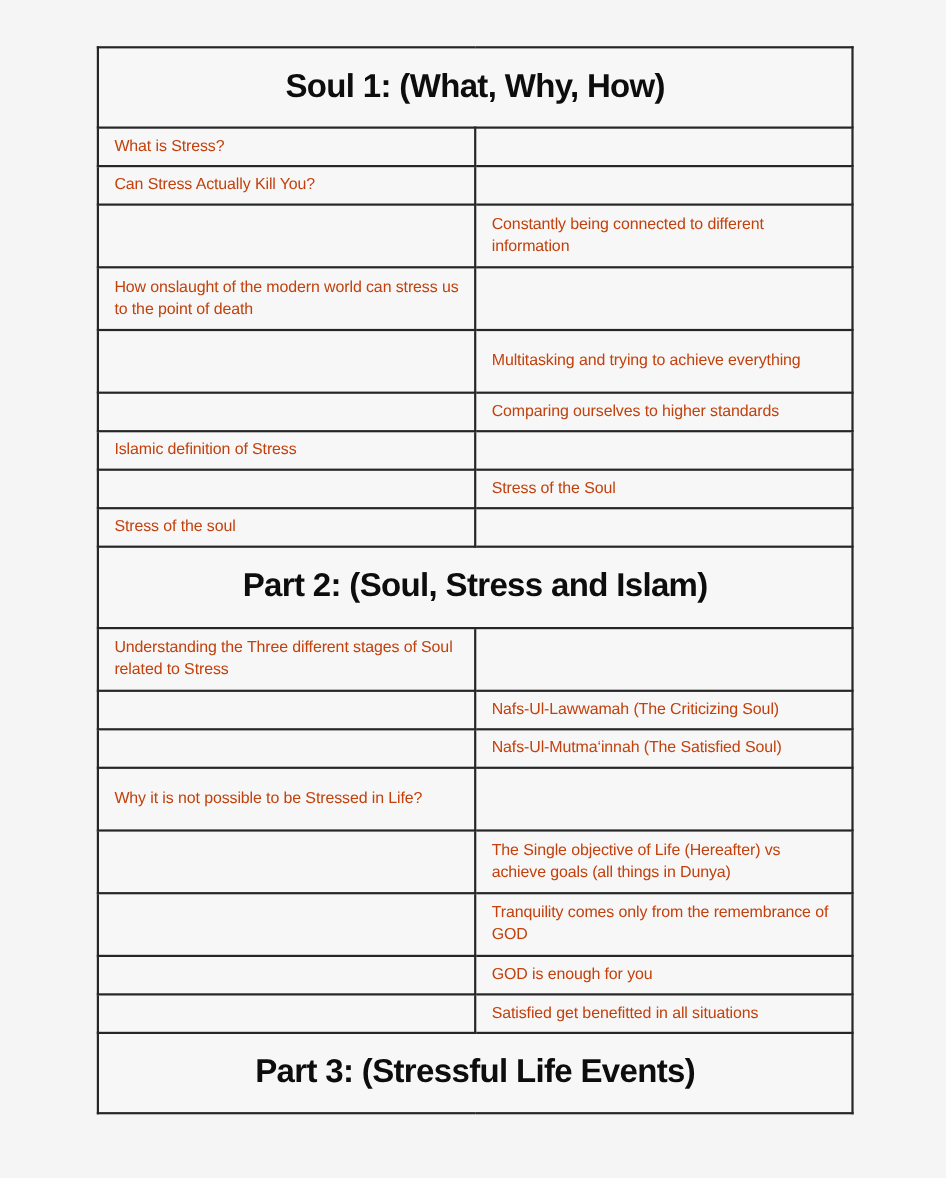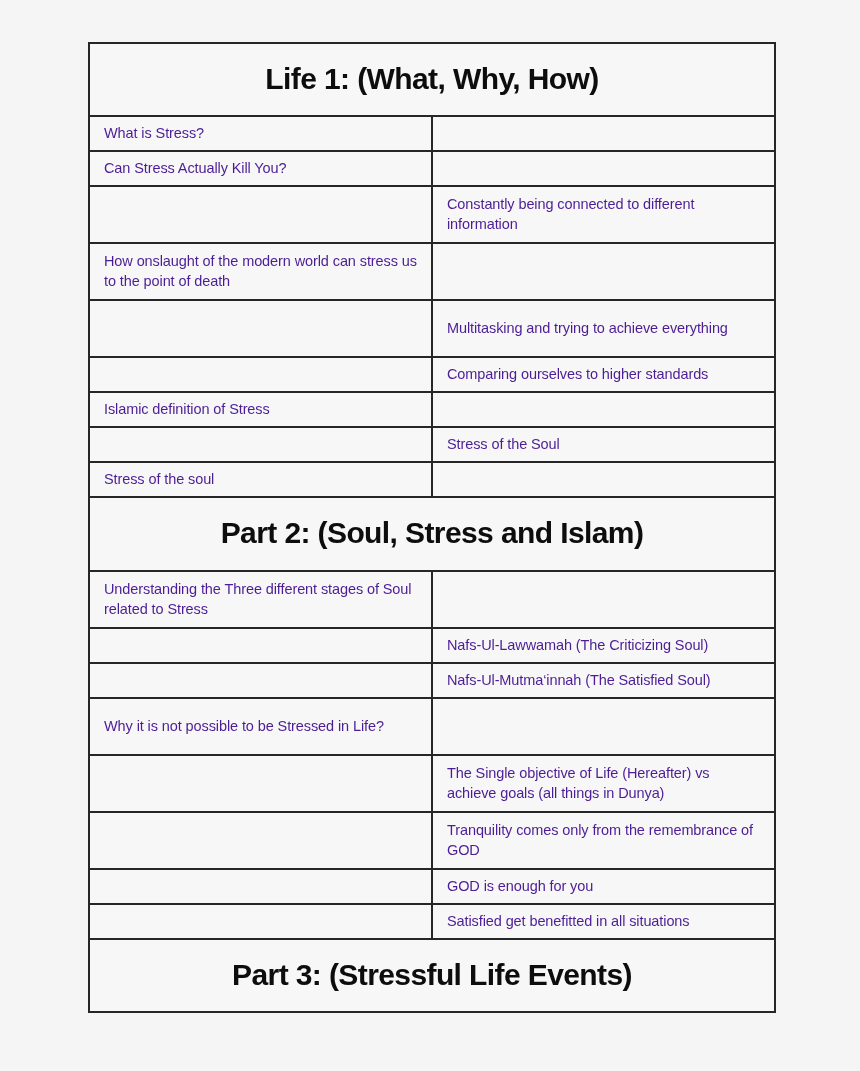--- a/index.html
+++ b/index.html
@@ -30,21 +30,21 @@
     background: #f7f7f7;
   }
   .toc-table td {
     border: 2px solid #262626;
     background: #f7f7f7;
     vertical-align: middle;
     padding: 5px 14px 6px 14px;
     font-size: 14.5px;
     line-height: 1.38;
     letter-spacing: -0.1px;
-    color: #4c1d95;
+    color: #c2410c;
   }
   .col-left  { width: 343px; }
   .col-right { width: 343px; }
 
   td.section-header {
     text-align: center;
     font-size: 30px;
     font-weight: bold;
     letter-spacing: -0.6px;
     padding: 14px 10px 16px 10px;
@@ -61,21 +61,21 @@
 <body>
 
 <div class="page">
   <table class="toc-table">
     <colgroup>
       <col class="col-left">
       <col class="col-right">
     </colgroup>
     <tbody id="toc-body">
         <tr>
-          <td class="section-header" colspan="2">Life 1: (What, Why, How)</td>
+          <td class="section-header" colspan="2">Soul 1: (What, Why, How)</td>
         </tr>
         <tr class="row-short">
           <td>
             <span class="cell-text">What is Stress?</span>
           </td>
           <td class="empty"></td>
         </tr>
         <tr class="row-short">
           <td>
             <span class="cell-text">Can Stress Actually Kill You?</span>

